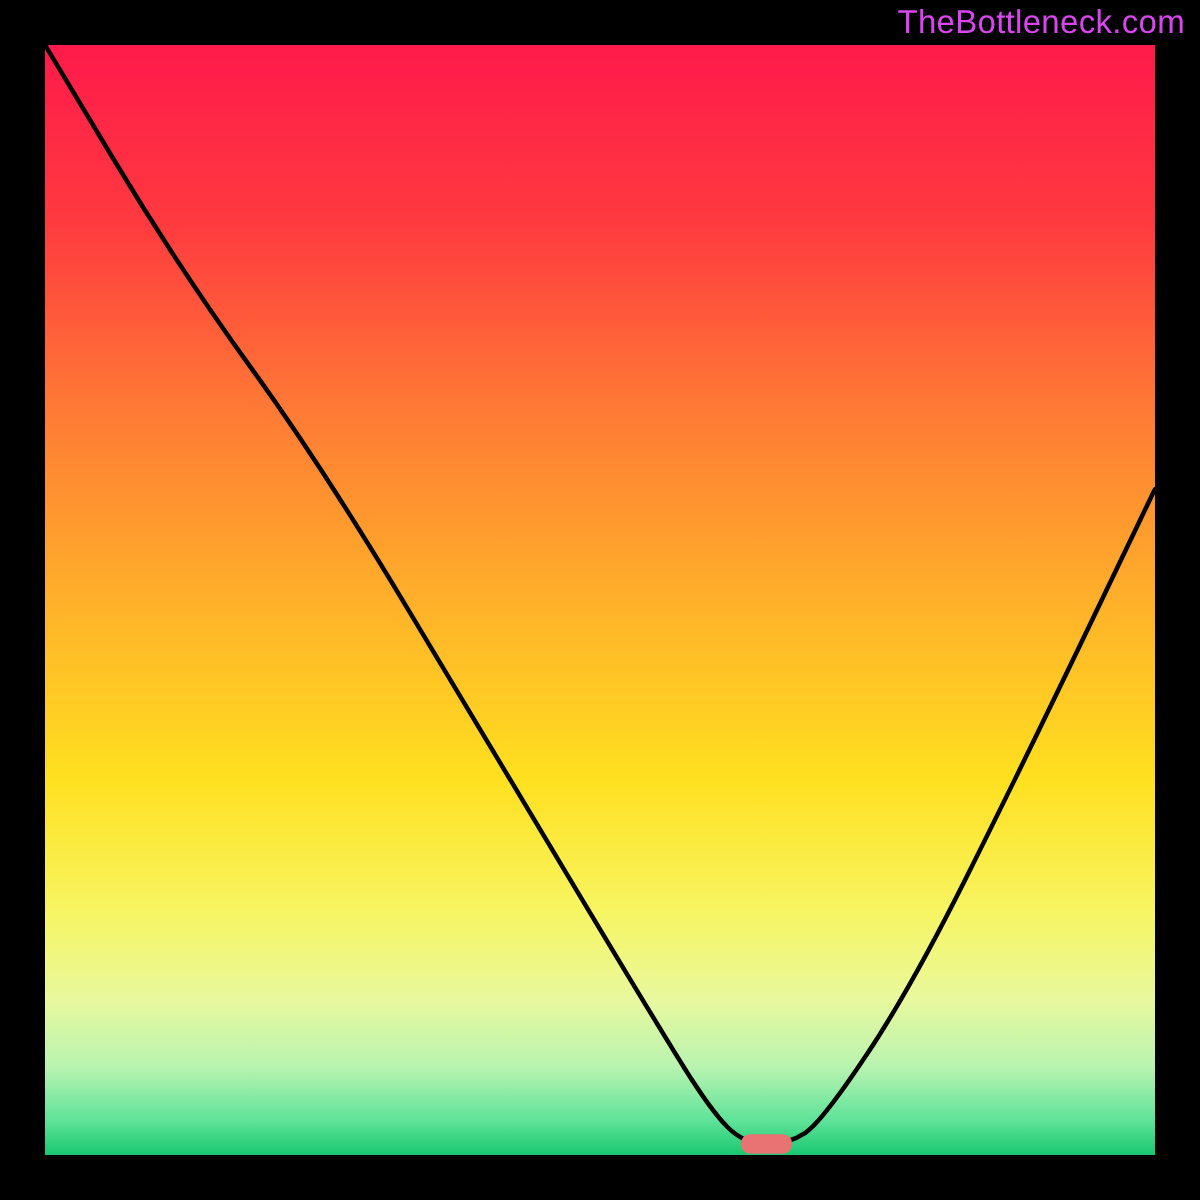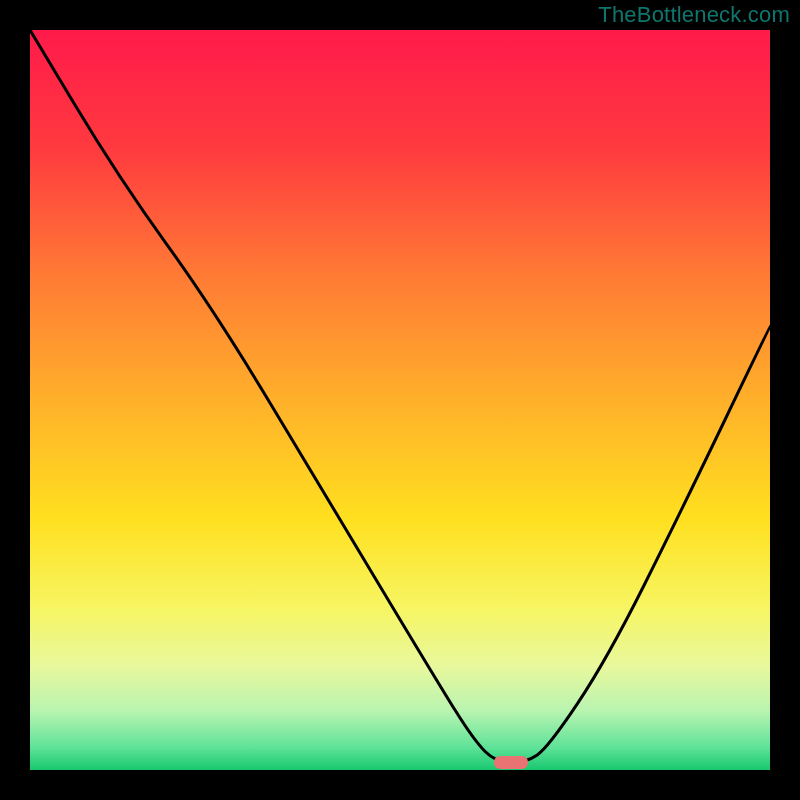--- a/index.html
+++ b/index.html
@@ -14,21 +14,21 @@
   .frame {
     position: relative;
     width: 800px;
     height: 800px;
     background: #000;
   }
   .watermark {
     position: absolute;
     top: 2px;
     right: 10px;
-    color: #0f766e;
+    color: #d946ef;
     font-size: 22px;
     font-weight: 500;
     letter-spacing: 0.2px;
     z-index: 5;
   }
   .plot {
     position: absolute;
     left: 30px;
     top: 30px;
     width: 740px;

